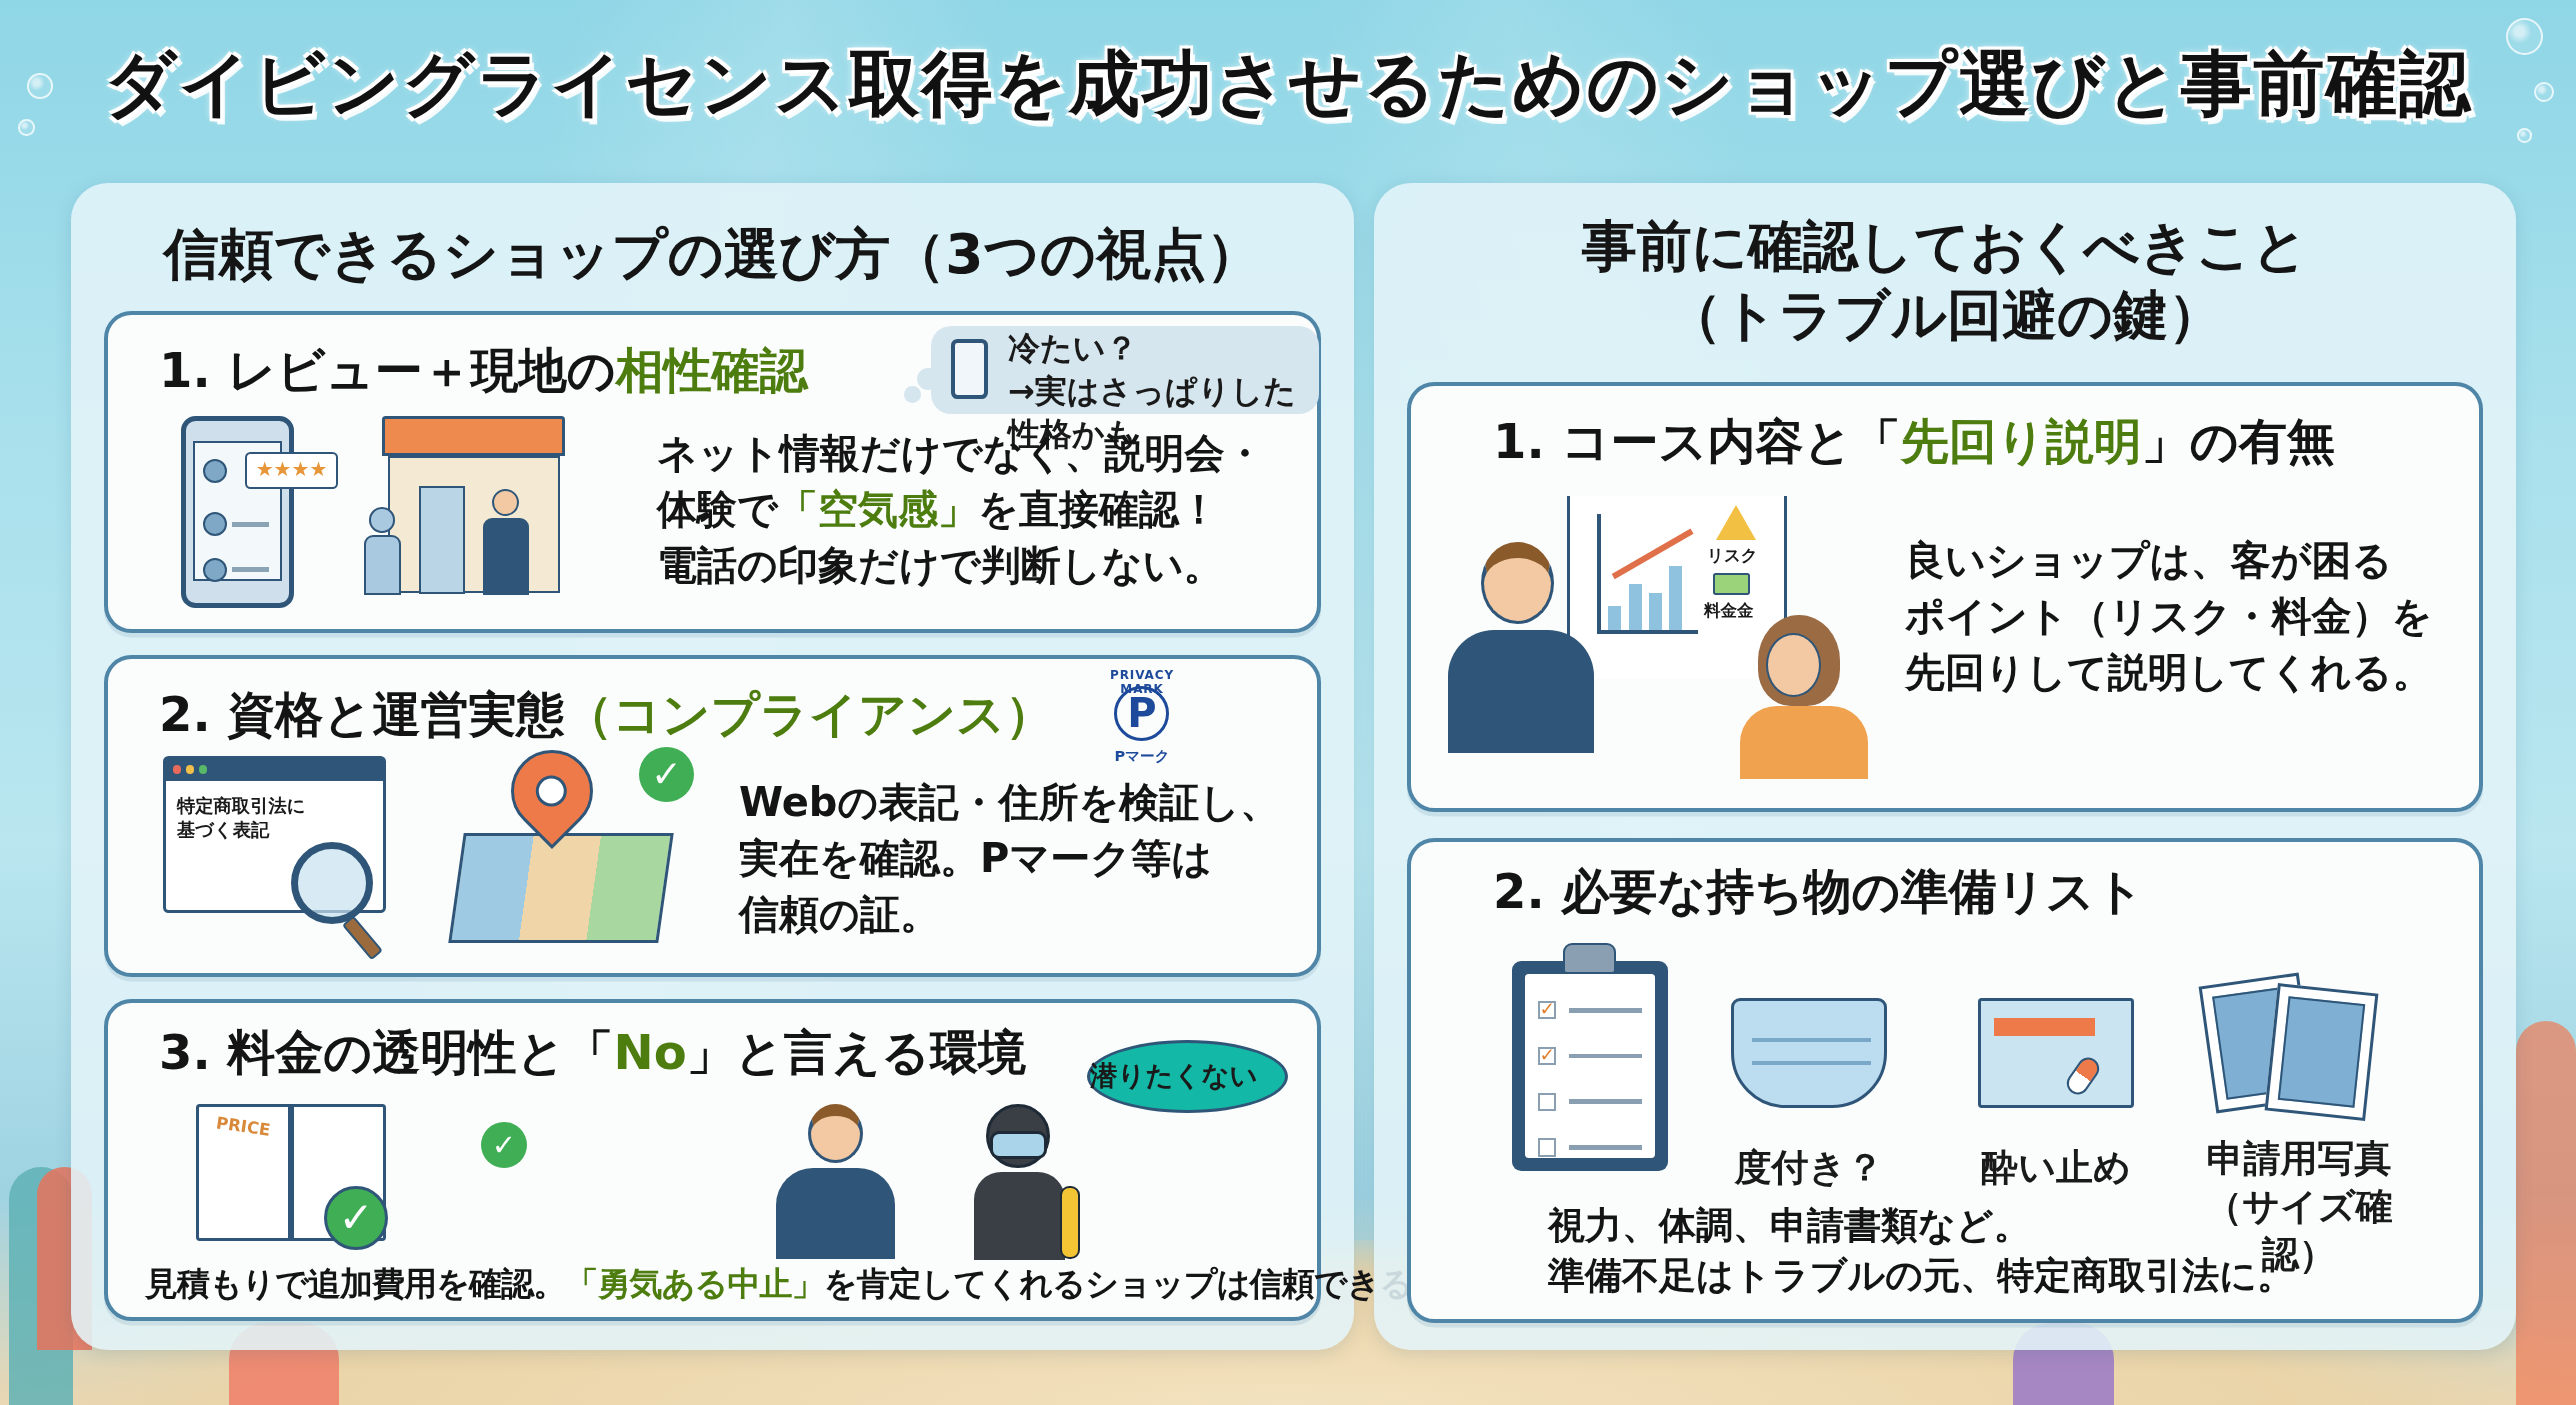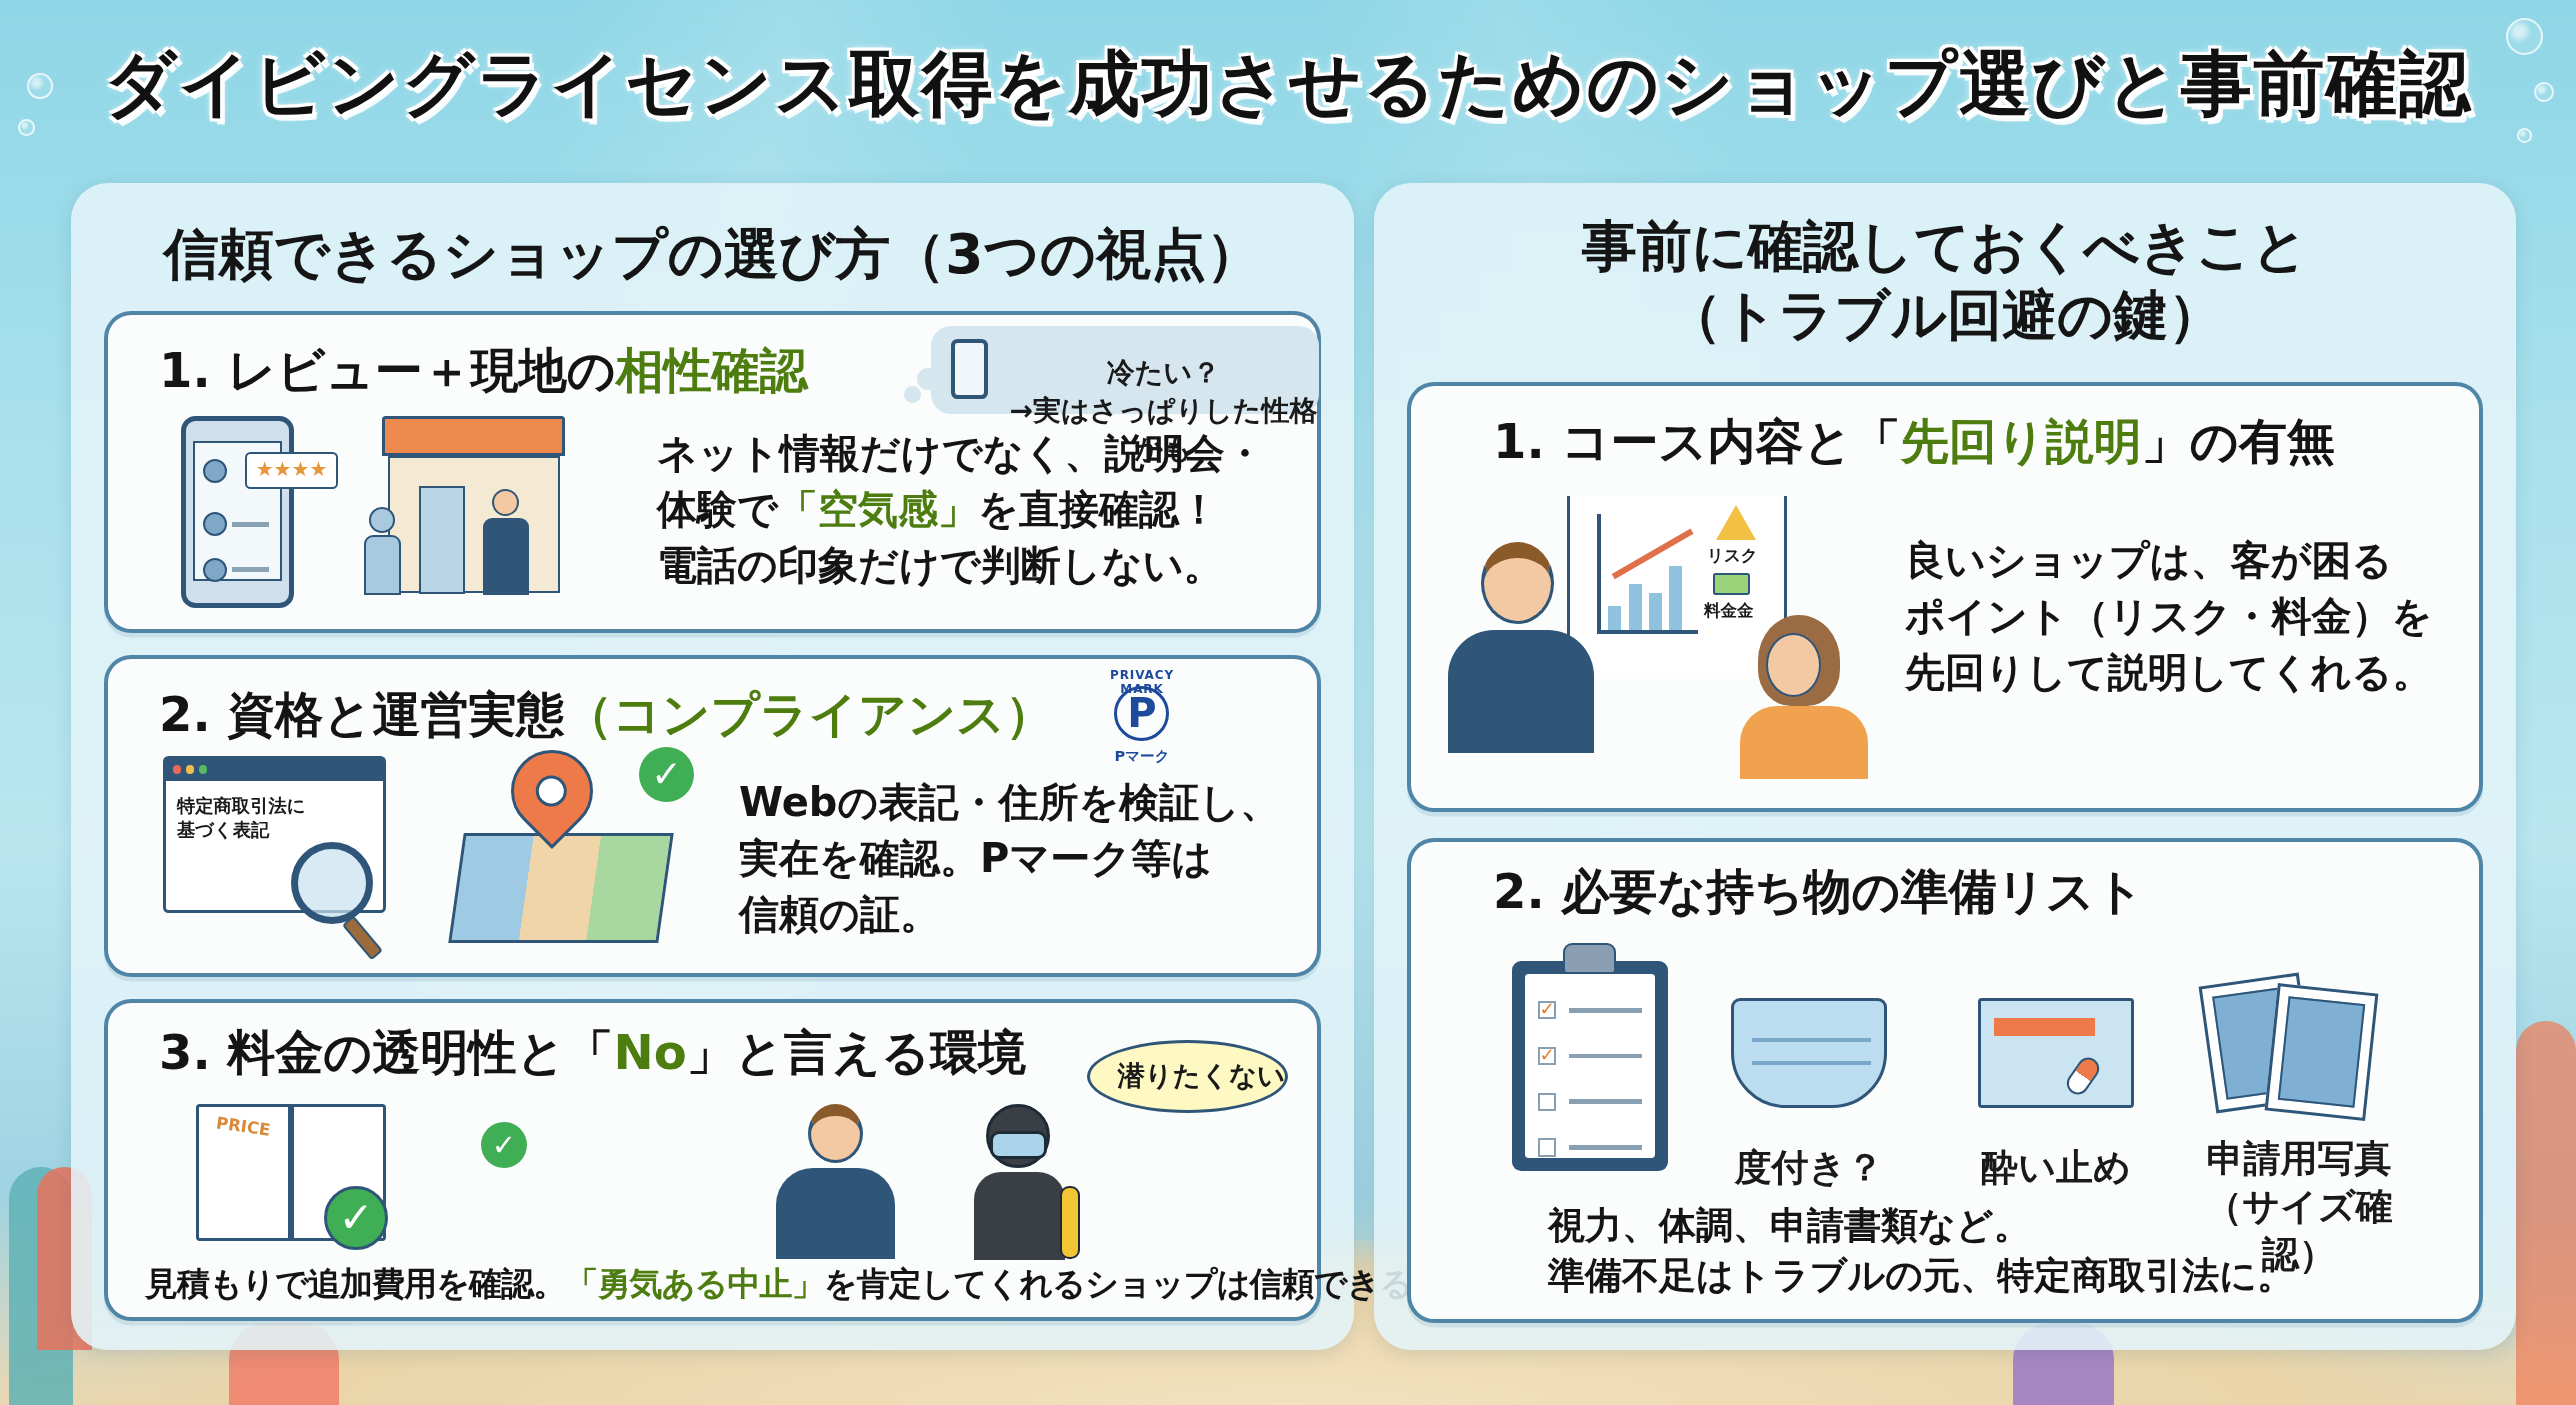--- a/index.html
+++ b/index.html
@@ -73,21 +73,21 @@
 
   .thought {
     position: absolute; left: 823px; top: 11px; width: 388px; height: 88px;
     background: #d6e6ee; border-radius: 20px;
   }
   .thought .phone-mini {
     position: absolute; left: 20px; top: 12.8px; width: 37px; height: 60px;
     border: 4.6px solid #2f5678; border-radius: 6.4px; background: #f0f6fa;
   }
   .thought .t-text {
-    position: absolute; left: 77px; top: 28px; font-size: 28px; font-weight: 700; line-height: 1.35; text-align: center;
+    position: absolute; left: 77px; top: 1px; font-size: 32px; font-weight: 700; line-height: 1.35;
   }
   .dot-sm { position: absolute; border-radius: 50%; background: #d6e6ee; }
 
   .ill { position: absolute; }
 
   .checkbox-line { display: flex; align-items: center; gap: 12.8px; margin-bottom: 27.4px; }
 
   .item-label { position: absolute; font-weight: 800; font-size: 37px; text-align: center; line-height: 1.3; }
 </style>
 </head>
@@ -211,21 +211,21 @@
     <div class="ill" style="left:659px;top:101px;width:137px;height:156px;">
       <div style="position:absolute;left:41px;top:0;width:55px;height:59px;border-radius:50%;background:#f2c9a3;border:3.7px solid #2f5678;border-top-color:#8b5a2b;border-top-width:12.8px;"></div>
       <div style="position:absolute;left:9.1px;top:64px;width:119px;height:91px;background:#2f5678;border-radius:37px 37px 0 0;"></div>
     </div>
     <div class="ill" style="left:851px;top:101px;width:128px;height:156px;">
       <div style="position:absolute;left:27.4px;top:0;width:64px;height:64px;border-radius:50%;background:#3a3f46;border:3.7px solid #1e2a36;"></div>
       <div style="position:absolute;left:31px;top:27.4px;width:57px;height:27.4px;border-radius:9.1px;background:#a9d4ea;border:3.7px solid #1e2a36;"></div>
       <div style="position:absolute;left:14.6px;top:68px;width:91px;height:88px;background:#3a3f46;border-radius:27.4px 27.4px 0 0;"></div>
       <div style="position:absolute;left:101px;top:82px;width:20px;height:73px;background:#f3c534;border:2.7px solid #1e2a36;border-radius:9.1px;"></div>
     </div>
-    <div class="ill" style="left:979px;top:37px;width:201px;height:73px;border:3.7px solid #2f5678;border-radius:50%;background:#fef9c3;font-size:27.4px;font-weight:800;text-align:right;line-height:66px;">
+    <div class="ill" style="left:979px;top:37px;width:201px;height:73px;border:3.7px solid #2f5678;border-radius:50%;background:#14b8a6;font-size:27.4px;font-weight:800;text-align:left;line-height:66px;">
       <span>潜りたくない</span>
     </div>
 
     <div class="body-text" style="left:37px;top:258px;font-size:33px;white-space:nowrap;letter-spacing:-0.9px;">
       <span>見積もりで追加費用を確認。</span><span class="orange">「勇気ある中止」</span><span>を肯定してくれるショップは信頼できる。</span>
     </div>
   </div>
 </section>
 
 <section class="panel right">

